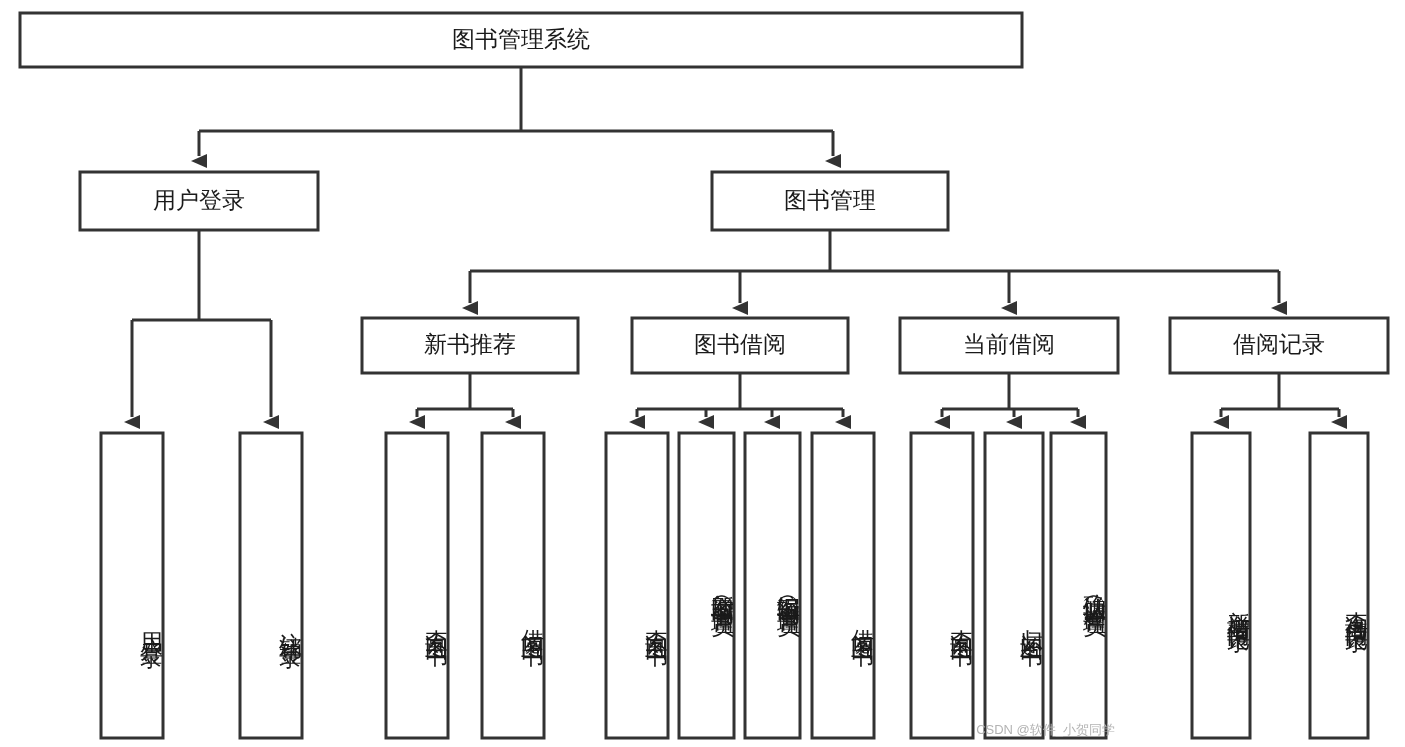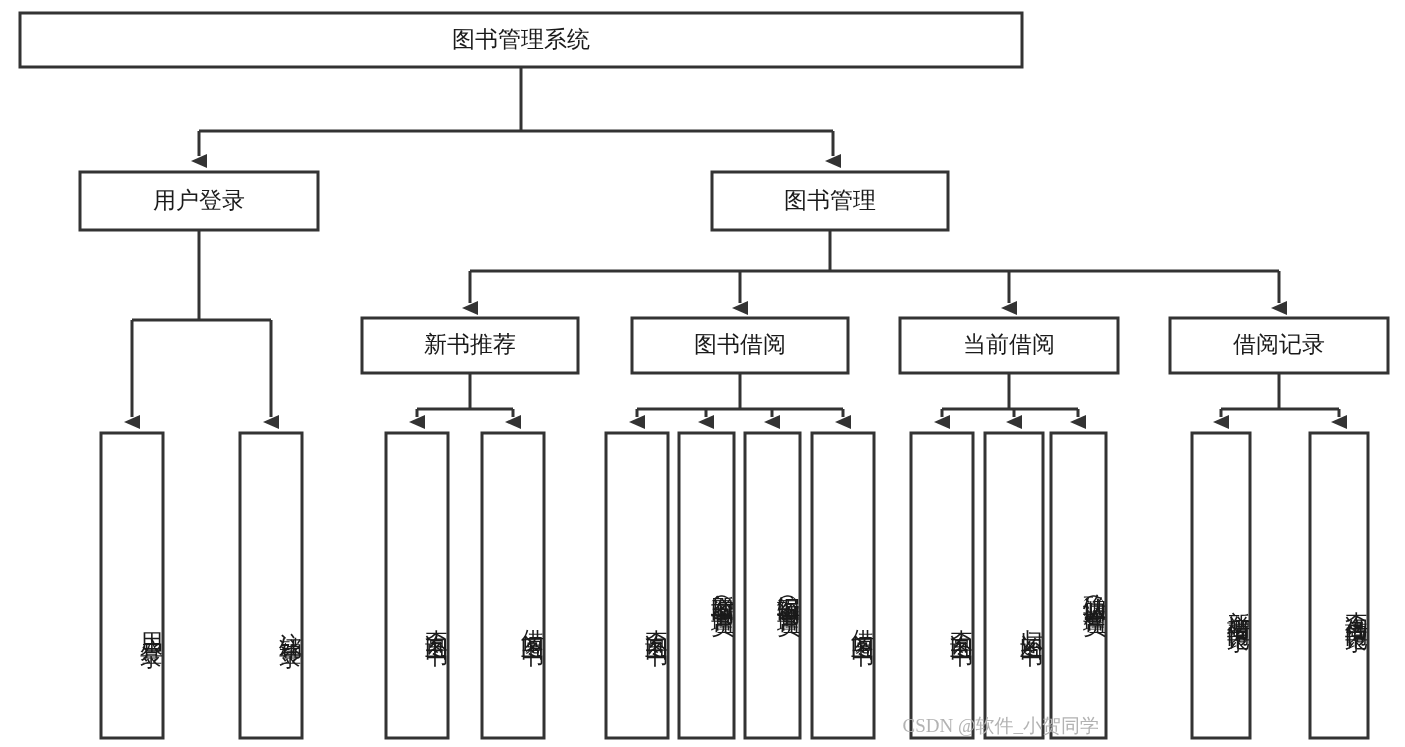--- a/index.html
+++ b/index.html
@@ -60,24 +60,24 @@
     letter-spacing: 5px;
     line-height: 1;
     white-space: nowrap;
     display: flex;
     align-items: flex-start;
     justify-content: center;
     pointer-events: none;
   }
   .watermark {
     position: absolute;
-    right: 26px;
+    right: 10px;
     bottom: 8px;
-    font-family: Liberation Serif, serif;
-    font-size: 19px;
+    font-family: Liberation Sans, sans-serif;
+    font-size: 13px;
     color: #b3b3b3;
     white-space: nowrap;
     user-select: none;
   }
 </style>
 </head>
 <body>
 
 <div id="diagram-root">
 

